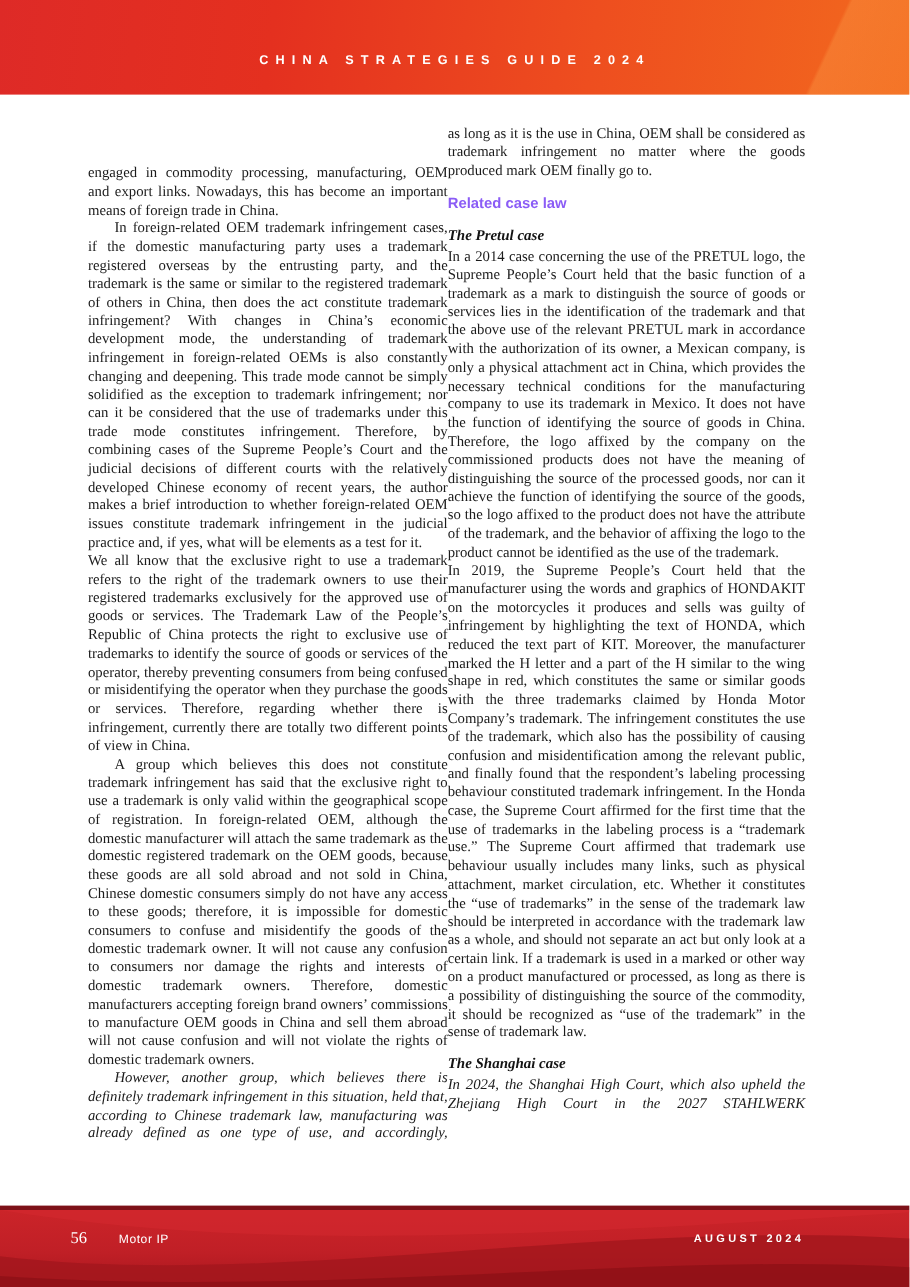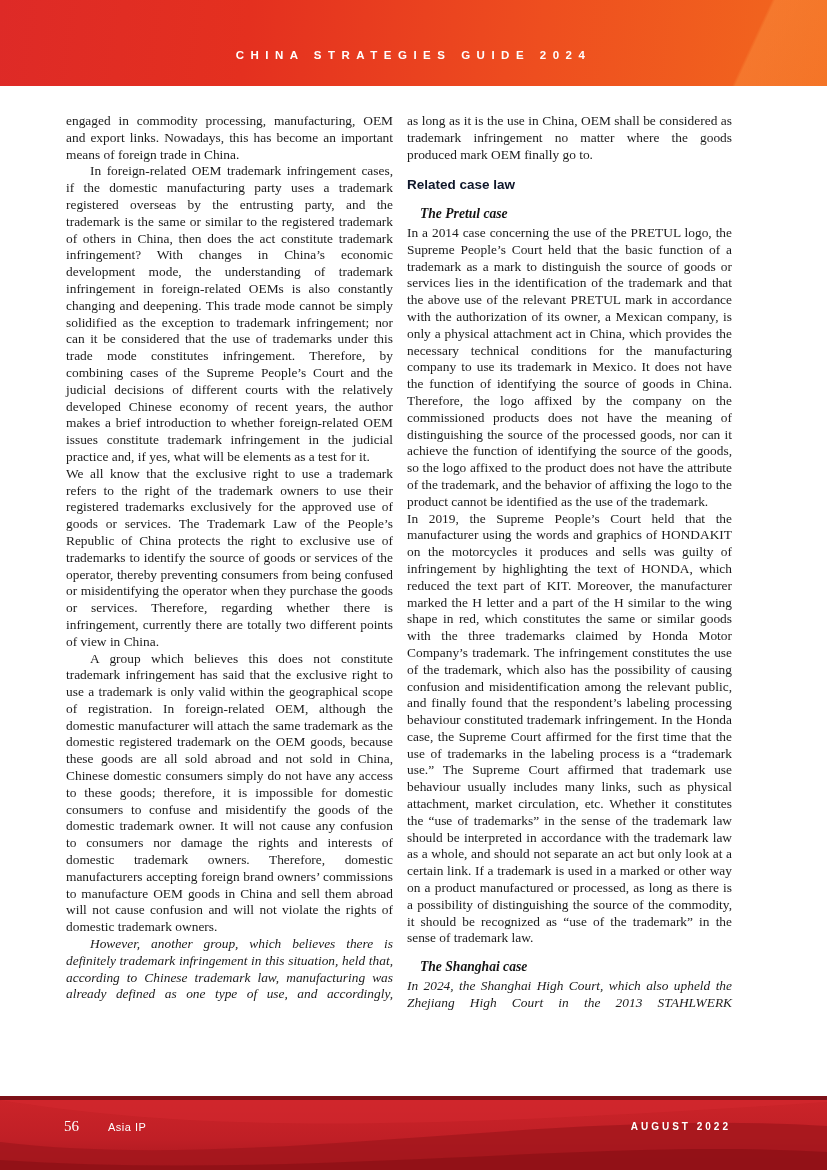--- a/index.html
+++ b/index.html
@@ -41,37 +41,37 @@
   }
 
   
   .col {
     position: absolute;
     top: 113px;
     font-size: 13.4px;
     line-height: 16.8px;
     text-align: justify;
   }
-  .col-left  { left: 66px;  width: 327px; }
+  .col-left  { left: 80px;  width: 327px; margin-top: 36px; }
   .col-right { left: 407px; width: 325px; }
 
   .p { margin: 0; }
   .p.indent { text-indent: 24px; }
   .p.force-just { text-align-last: justify; font-style: italic; }
 
   .sec-h {
     margin: 14px 0 3px 0;
     font-family: "Liberation Sans", sans-serif;
     font-size: 13.5px;
     font-weight: 700;
-    color: #0f172a;
+    color: #8b5cf6;
     text-align: left;
   }
   .case-h {
-    margin: 12px 0 2px 13px;
+    margin: 12px 0 2px 0;
     font-family: "Liberation Serif", serif;
     font-size: 13.6px;
     font-weight: 700;
     font-style: italic;
     color: #141414;
     text-align: left;
   }
 
   
   .footer-line {
@@ -134,30 +134,30 @@
     <p class="p indent force-just">However, another group, which believes there is definitely trademark infringement in this situation, held that, according to Chinese trademark law, manufacturing was already defined as one type of use, and accordingly,</p>
   </div>
 
   <div class="col col-right">
     <p class="p">as long as it is the use in China, OEM shall be considered as trademark infringement no matter where the goods produced mark OEM finally go to.</p>
     <div class="sec-h">Related case law</div>
     <div class="case-h">The Pretul case</div>
     <p class="p">In a 2014 case concerning the use of the PRETUL logo, the Supreme People’s Court held that the basic function of a trademark as a mark to distinguish the source of goods or services lies in the identification of the trademark and that the above use of the relevant PRETUL mark in accordance with the authorization of its owner, a Mexican company, is only a physical attachment act in China, which provides the necessary technical conditions for the manufacturing company to use its trademark in Mexico. It does not have the function of identifying the source of goods in China. Therefore, the logo affixed by the company on the commissioned products does not have the meaning of distinguishing the source of the processed goods, nor can it achieve the function of identifying the source of the goods, so the logo affixed to the product does not have the attribute of the trademark, and the behavior of affixing the logo to the product cannot be identified as the use of the trademark.</p>
     <p class="p">In 2019, the Supreme People’s Court held that the manufacturer using the words and graphics of HONDAKIT on the motorcycles it produces and sells was guilty of infringement by highlighting the text of HONDA, which reduced the text part of KIT. Moreover, the manufacturer marked the H letter and a part of the H similar to the wing shape in red, which constitutes the same or similar goods with the three trademarks claimed by Honda Motor Company’s trademark. The infringement constitutes the use of the trademark, which also has the possibility of causing confusion and misidentification among the relevant public, and finally found that the respondent’s labeling processing behaviour constituted trademark infringement. In the Honda case, the Supreme Court affirmed for the first time that the use of trademarks in the labeling process is a “trademark use.” The Supreme Court affirmed that trademark use behaviour usually includes many links, such as physical attachment, market circulation, etc. Whether it constitutes the “use of trademarks” in the sense of the trademark law should be interpreted in accordance with the trademark law as a whole, and should not separate an act but only look at a certain link. If a trademark is used in a marked or other way on a product manufactured or processed, as long as there is a possibility of distinguishing the source of the commodity, it should be recognized as “use of the trademark” in the sense of trademark law.</p>
     <div class="case-h">The Shanghai case</div>
-    <p class="p force-just">In 2024, the Shanghai High Court, which also upheld the Zhejiang High Court in the 2013 STAHLWERK</p>
+    <p class="p force-just">In 2024, the Shanghai High Court, which also upheld the Zhejiang High Court in the 2027 STAHLWERK</p>
   </div>
 
   <div class="footer-line"></div>
   <div class="footer-band">
     <svg width="827" height="70" viewBox="0 0 827 70">
       <path d="M0,0 C210,34 430,28 827,2 L827,0 L0,0 Z" fill="#d62b30" opacity="0.45"></path>
       <path d="M0,42 C250,72 545,8 827,26 L827,70 L0,70 Z" fill="#a2161d" opacity="0.80"></path>
       <path d="M0,60 C300,80 590,38 827,52 L827,70 L0,70 Z" fill="#8c1016" opacity="0.75"></path>
     </svg>
   </div>
   <div class="footer-text-row">
     <span class="page-number">56</span>
-    <span class="brand">Asia IP</span>
-    <span class="footer-date">AUGUST 2022</span>
+    <span class="brand">Motor IP</span>
+    <span class="footer-date">AUGUST 2024</span>
   </div>
 
 </div>
 
 </body></html>

